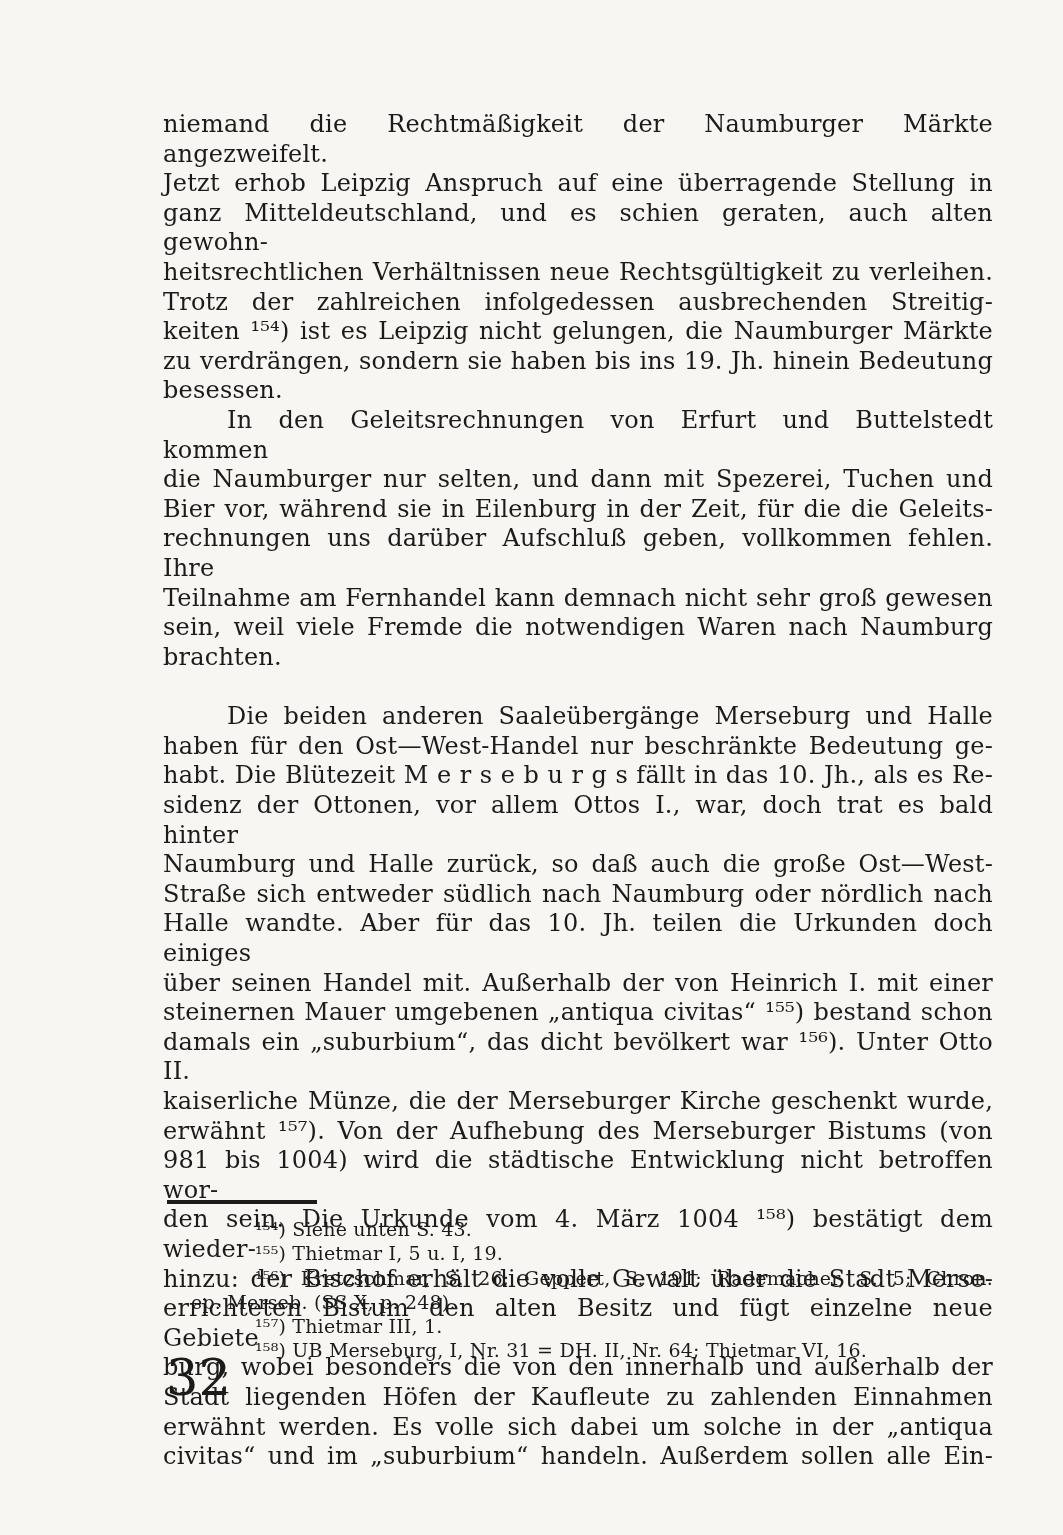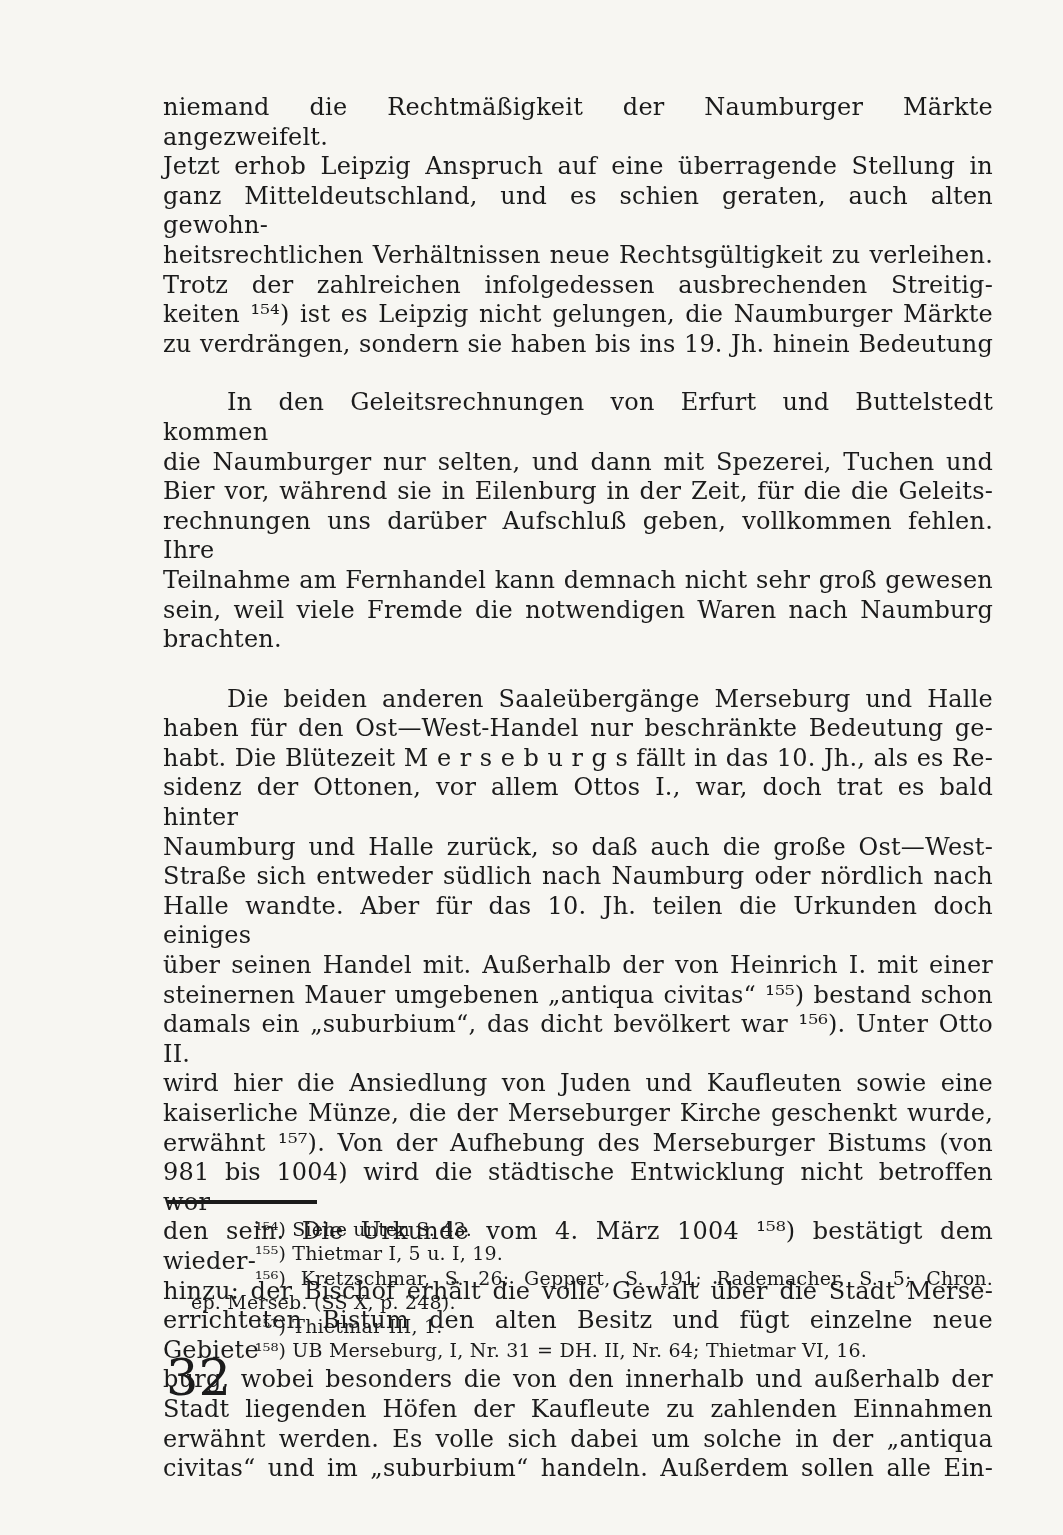--- a/index.html
+++ b/index.html
@@ -3,29 +3,29 @@
 <meta charset="utf-8">
 <style>
   :root { --ink:#1b1b1b; --paper:#f7f6f2; }
   * { box-sizing: border-box; }
   html,body { margin:0; padding:0; background:#dddbd6; }
   .page {
     position:relative; width:1063px; height:1535px;
     background:var(--paper); color:var(--ink);
     font-family:"DejaVu Serif", serif; overflow:hidden;
   }
-  .text-block { position:absolute; left:163px; top:93px; width:830px; }
+  .text-block { position:absolute; left:163px; top:110px; width:830px; }
   .paragraph { margin:0; }
   .paragraph.space-before { margin-top:30px; }
   .line {
     font-size:24px; line-height:29.6px; letter-spacing:0.2px;
     text-align:justify; text-align-last:justify;
   }
   .line.last { text-align-last:left; }
-  .line.indent { text-indent:64px;margin-top:29px; }
+  .line.indent { text-indent:64px; }
   .footnote-rule {
     position:absolute; left:167px; top:1200px;
     width:150px; height:4px; background:var(--ink);
   }
   .footnotes { position:absolute; left:163px; top:1217px; width:830px; }
   .fn-line {
     font-size:19px; line-height:24.3px; letter-spacing:0.2px;
     text-align:justify; text-align-last:left;margin-left:28px;
   }
   .fn-line.fn-indent { text-indent:64px; }
@@ -41,20 +41,21 @@
 <div class="page">
   <div class="text-block">
       <div class="paragraph">
         <div class="line">niemand die Rechtmäßigkeit der Naumburger Märkte angezweifelt.</div>
         <div class="line">Jetzt erhob Leipzig Anspruch auf eine überragende Stellung in</div>
         <div class="line">ganz Mitteldeutschland, und es schien geraten, auch alten gewohn-</div>
         <div class="line">heitsrechtlichen Verhältnissen neue Rechtsgültigkeit zu verleihen.</div>
         <div class="line">Trotz der zahlreichen infolgedessen ausbrechenden Streitig-</div>
         <div class="line">keiten ¹⁵⁴) ist es Leipzig nicht gelungen, die Naumburger Märkte</div>
         <div class="line">zu verdrängen, sondern sie haben bis ins 19. Jh. hinein Bedeutung</div>
+        <div class="line last">besessen.</div>
       </div>
       <div class="paragraph">
         <div class="line indent">In den Geleitsrechnungen von Erfurt und Buttelstedt kommen</div>
         <div class="line">die Naumburger nur selten, und dann mit Spezerei, Tuchen und</div>
         <div class="line">Bier vor, während sie in Eilenburg in der Zeit, für die die Geleits-</div>
         <div class="line">rechnungen uns darüber Aufschluß geben, vollkommen fehlen. Ihre</div>
         <div class="line">Teilnahme am Fernhandel kann demnach nicht sehr groß gewesen</div>
         <div class="line">sein, weil viele Fremde die notwendigen Waren nach Naumburg</div>
         <div class="line last">brachten.</div>
       </div>
@@ -62,21 +63,20 @@
         <div class="line indent">Die beiden anderen Saaleübergänge Merseburg und Halle</div>
         <div class="line">haben für den Ost—West-Handel nur beschränkte Bedeutung ge-</div>
         <div class="line">habt. Die Blütezeit M e r s e b u r g s fällt in das 10. Jh., als es Re-</div>
         <div class="line">sidenz der Ottonen, vor allem Ottos I., war, doch trat es bald hinter</div>
         <div class="line">Naumburg und Halle zurück, so daß auch die große Ost—West-</div>
         <div class="line">Straße sich entweder südlich nach Naumburg oder nördlich nach</div>
         <div class="line">Halle wandte. Aber für das 10. Jh. teilen die Urkunden doch einiges</div>
         <div class="line">über seinen Handel mit. Außerhalb der von Heinrich I. mit einer</div>
         <div class="line">steinernen Mauer umgebenen „antiqua civitas“ ¹⁵⁵) bestand schon</div>
         <div class="line">damals ein „suburbium“, das dicht bevölkert war ¹⁵⁶). Unter Otto II.</div>
-        <div class="line">wird hier die Ansiedlung von Juden und Kaufleuten sowie eine</div>
         <div class="line">kaiserliche Münze, die der Merseburger Kirche geschenkt wurde,</div>
         <div class="line">erwähnt ¹⁵⁷). Von der Aufhebung des Merseburger Bistums (von</div>
         <div class="line">981 bis 1004) wird die städtische Entwicklung nicht betroffen wor-</div>
         <div class="line">den sein. Die Urkunde vom 4. März 1004 ¹⁵⁸) bestätigt dem wieder-</div>
         <div class="line">hinzu: der Bischof erhält die volle Gewalt über die Stadt Merse-</div>
         <div class="line">errichteten Bistum den alten Besitz und fügt einzelne neue Gebiete</div>
         <div class="line">burg, wobei besonders die von den innerhalb und außerhalb der</div>
         <div class="line">Stadt liegenden Höfen der Kaufleute zu zahlenden Einnahmen</div>
         <div class="line">erwähnt werden. Es volle sich dabei um solche in der „antiqua</div>
         <div class="line">civitas“ und im „suburbium“ handeln. Außerdem sollen alle Ein-</div>

